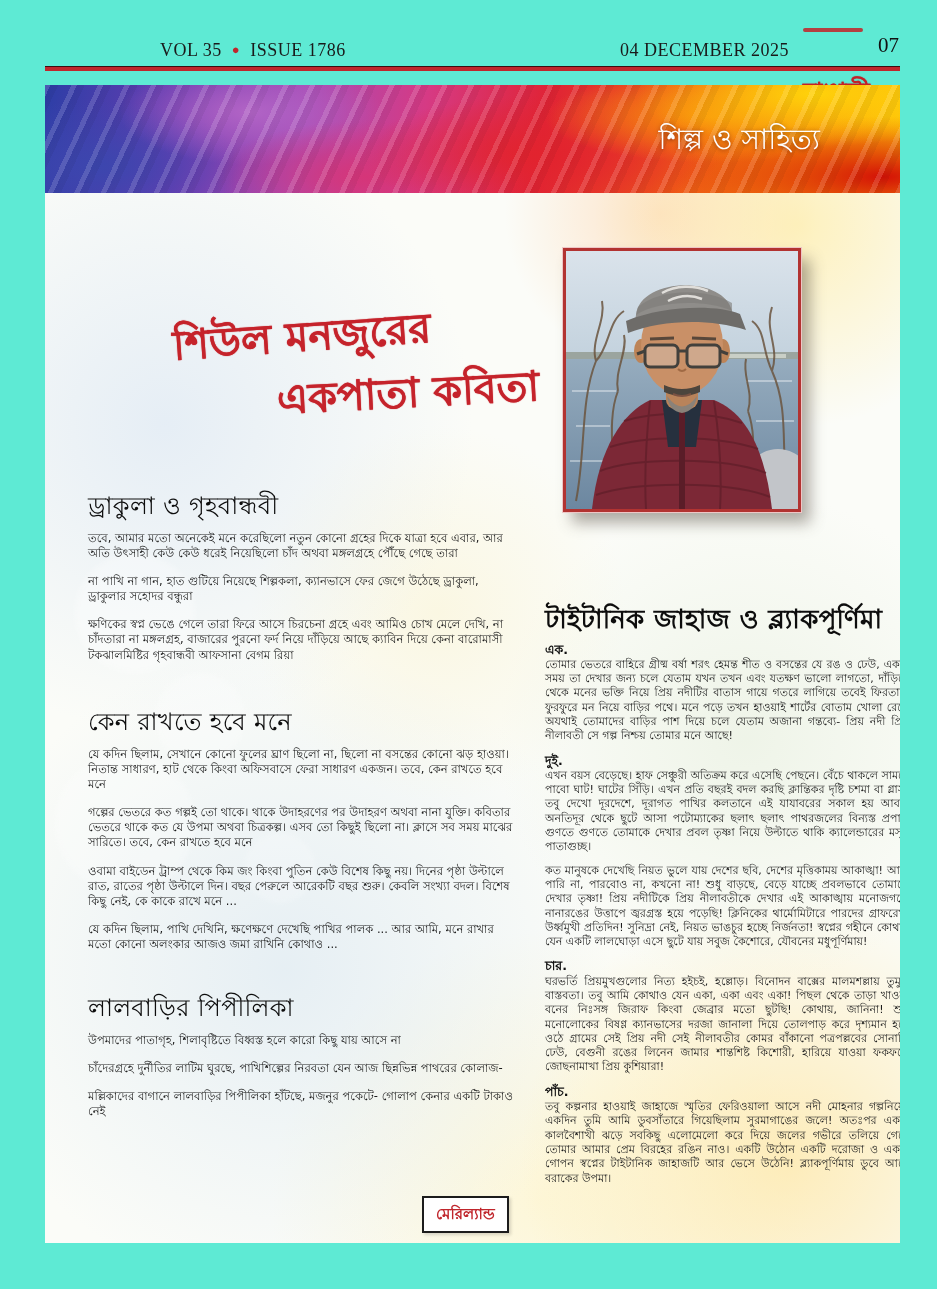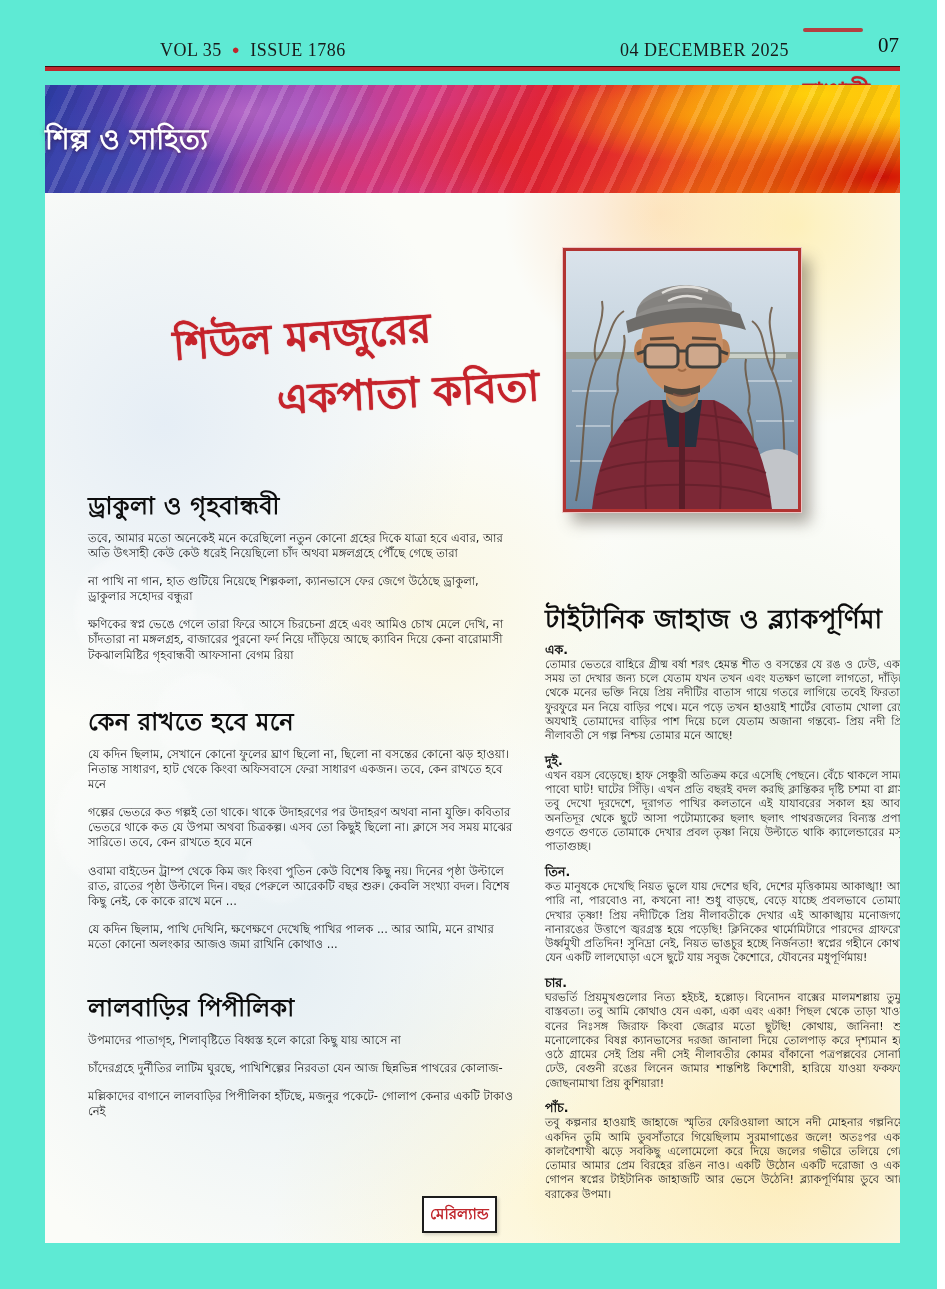--- a/index.html
+++ b/index.html
@@ -45,22 +45,22 @@
       radial-gradient(ellipse 30% 70% at 90% 8%, #ffd20a 0%, rgba(255,210,10,0) 70%),
       radial-gradient(ellipse 28% 60% at 78% 30%, #f9920c 0%, rgba(249,146,12,0) 70%),
       radial-gradient(ellipse 35% 80% at 98% 85%, #d41206 0%, rgba(212,18,6,0) 70%),
       radial-gradient(ellipse 30% 80% at 58% 65%, #e2232e 0%, rgba(226,35,46,0) 70%),
       radial-gradient(ellipse 26% 75% at 38% 85%, #d63578 0%, rgba(214,53,120,0) 70%),
       radial-gradient(ellipse 22% 70% at 24% 25%, #b264c6 0%, rgba(178,100,198,0) 70%),
       radial-gradient(ellipse 24% 85% at 6% 75%, #3c46ae 0%, rgba(60,70,174,0) 72%),
       linear-gradient(100deg, #2c3ea6 0%, #6a3db2 16%, #a84bb4 30%, #d63a84 44%, #e02335 58%, #ee5717 74%, #fa9a0c 88%, #ffc808 100%);
   }
   .banner-title{
-    position:absolute;left:0;right:80px;top:33px;text-align:left;
-    color:#ffffff;font-weight:700;font-size:28px;
+    position:absolute;left:0;right:80px;top:33px;text-align:right;
+    color:#ffffff;font-weight:400;font-size:28px;
     text-shadow:0 1px 4px rgba(60,0,20,.55);
   }
   
   .content{
     position:absolute;left:45px;top:193px;width:855px;height:1050px;overflow:hidden;
     background-color:#fbfcf8;
     background-image:
       radial-gradient(circle at 88% 3%, rgba(255,233,150,0.6), transparent 16%),
       radial-gradient(circle at 72% 2%, rgba(255,196,140,0.45), transparent 13%),
       radial-gradient(circle at 14% 22%, rgba(212,226,243,0.55), transparent 28%),
@@ -81,38 +81,38 @@
   .photo{
     position:absolute;left:518px;top:55px;width:232px;height:258px;
     border:3px solid #b23331;outline:1px solid #eec6c6;
     box-shadow:9px 11px 14px rgba(80,70,60,0.45);
     background:#cfd9e2;
   }
   .photo svg{display:block;}
   
   .sec{position:absolute;width:432px;}
   .sec h2{
-    margin:0 0 10px 0;font-size:24px;line-height:1.15;color:#0d0d0d;font-weight:700;
+    margin:0 0 10px 0;font-size:24px;line-height:1.15;color:#0d0d0d;font-weight:400;
     letter-spacing:.3px;
   }
   .sec p{
     margin:0 0 13px 0;font-size:11.5px;line-height:1.32;color:#1c1c1c;
   }
   .rcol{position:absolute;left:500px;top:412px;width:364px;}
   .rcol h2{
     margin:0 0 8px 0;font-size:26px;line-height:1.1;color:#0d0d0d;font-weight:800;
     letter-spacing:.3px;
   }
   .rc-sec{margin-bottom:9px;}
   .rc-label{font-size:12.5px;font-weight:700;color:#111;line-height:1.3;}
   .rc-sec p{margin:0;font-size:11px;line-height:1.3;color:#1c1c1c;text-align:justify;}
   
   .loc-badge{
     position:absolute;left:377px;top:1003px;background:#ffffff;border:2px solid #1c1c1c;
-    padding:4px 6px;color:#c0262c;font-size:15px;font-weight:600;
+    padding:4px 12px;color:#c0262c;font-size:15px;font-weight:600;
     box-shadow:2px 2px 3px rgba(0,0,0,0.15);white-space:nowrap;
   }
 </style>
 </head>
 <body>
 
 <div class="page">
 
   <div class="hdr-vol">
     <span>VOL 35</span><span class="hdr-bullet">●</span><span>ISSUE 1786</span>
@@ -236,21 +236,20 @@
 
       <div class="rc-sec">
         <div class="rc-label">এক.</div>
         <p>তোমার ভেতরে বাহিরে গ্রীষ্ম বর্ষা শরৎ হেমন্ত শীত ও বসন্তের যে রঙ ও ঢেউ, একটা সময় তা দেখার জন্য চলে যেতাম যখন তখন এবং যতক্ষণ ভালো লাগতো, দাঁড়িয়ে থেকে মনের ভক্তি নিয়ে প্রিয় নদীটির বাতাস গায়ে গতরে লাগিয়ে তবেই ফিরতাম, ফুরফুরে মন নিয়ে বাড়ির পথে। মনে পড়ে তখন হাওয়াই শার্টের বোতাম খোলা রেখে অযথাই তোমাদের বাড়ির পাশ দিয়ে চলে যেতাম অজানা গন্তব্যে- প্রিয় নদী প্রিয় নীলাবতী সে গল্প নিশ্চয় তোমার মনে আছে!</p>
       </div>
       <div class="rc-sec">
         <div class="rc-label">দুই.</div>
         <p>এখন বয়স বেড়েছে। হাফ সেঞ্চুরী অতিক্রম করে এসেছি পেছনে। বেঁচে থাকলে সামনে পাবো ঘাট! ঘাটের সিঁড়ি। এখন প্রতি বছরই বদল করছি ক্লান্তিকর দৃষ্টি চশমা বা গ্লাস। তবু দেখো দূরদেশে, দূরাগত পাখির কলতানে এই যাযাবরের সকাল হয় আবার অনতিদূর থেকে ছুটে আসা পটোম্যাকের ছলাৎ ছলাৎ পাথরজলের বিন্যস্ত প্রপাত গুণতে গুণতে তোমাকে দেখার প্রবল তৃষ্ণা নিয়ে উল্টাতে থাকি ক্যালেন্ডারের মসৃণ পাতাগুচ্ছ।</p>
       </div>
       <div class="rc-sec">
-        <div class="rc-label">তিন.</div>
         <p>কত মানুষকে দেখেছি নিয়ত ভুলে যায় দেশের ছবি, দেশের মৃত্তিকাময় আকাঙ্খা! আমি পারি না, পারবোও না, কখনো না! শুধু বাড়ছে, বেড়ে যাচ্ছে প্রবলভাবে তোমাকে দেখার তৃষ্ণা! প্রিয় নদীটিকে প্রিয় নীলাবতীকে দেখার এই আকাঙ্খায় মনোজগতে নানারঙের উত্তাপে জ্বরগ্রস্ত হয়ে পড়েছি! ক্লিনিকের থার্মোমিটারে পারদের গ্রাফরেখা উর্ধ্বমুখী প্রতিদিন! সুনিদ্রা নেই, নিয়ত ভাঙচুর হচ্ছে নির্জনতা! স্বপ্নের গহীনে কোথায় যেন একটি লালঘোড়া এসে ছুটে যায় সবুজ কৈশোরে, যৌবনের মধুপূর্ণিমায়!</p>
       </div>
       <div class="rc-sec">
         <div class="rc-label">চার.</div>
         <p>ঘরভর্তি প্রিয়মুখগুলোর নিত্য হইচই, হল্লোড়। বিনোদন বাক্সের মালমশল্লায় তুমুল বাস্তবতা। তবু আমি কোথাও যেন একা, একা এবং একা! পিছল থেকে তাড়া খাওয়া বনের নিঃসঙ্গ জিরাফ কিংবা জেব্রার মতো ছুটছি! কোথায়, জানিনা! শুধু মনোলোকের বিষণ্ণ ক্যানভাসের দরজা জানালা দিয়ে তোলপাড় করে দৃশ্যমান হয়ে ওঠে গ্রামের সেই প্রিয় নদী সেই নীলাবতীর কোমর বাঁকানো পত্রপল্লবের সোনালি ঢেউ, বেগুনী রঙের লিনেন জামার শান্তশিষ্ট কিশোরী, হারিয়ে যাওয়া ফকফকে জোছনামাখা প্রিয় কুশিয়ারা!</p>
       </div>
       <div class="rc-sec">
         <div class="rc-label">পাঁচ.</div>
         <p>তবু কল্পনার হাওয়াই জাহাজে স্মৃতির ফেরিওয়ালা আসে নদী মোহনার গল্পনিয়ে! একদিন তুমি আমি ডুবসাঁতারে গিয়েছিলাম সুরমাগাঙের জলে! অতঃপর একটি কালবৈশাখী ঝড়ে সবকিছু এলোমেলো করে দিয়ে জলের গভীরে তলিয়ে গেছে তোমার আমার প্রেম বিরহের রঙিন নাও। একটি উঠোন একটি দরোজা ও একটি গোপন স্বপ্নের টাইটানিক জাহাজটি আর ভেসে উঠেনি! ব্ল্যাকপূর্ণিমায় ডুবে আছে বরাকের উপমা।</p>
       </div>

